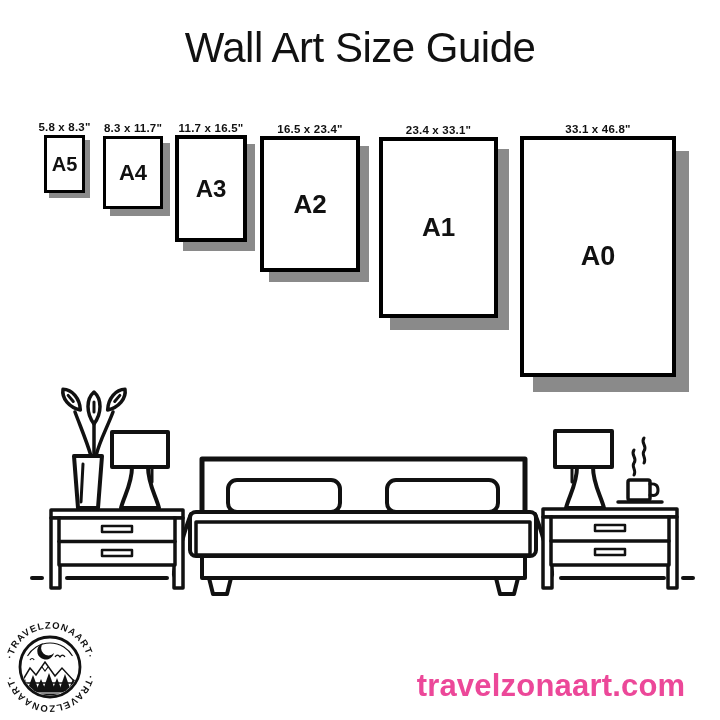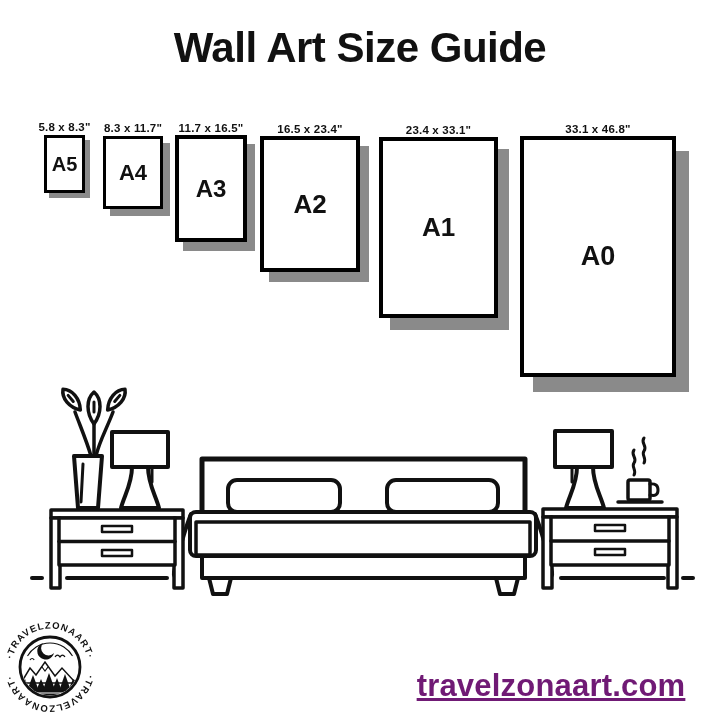--- a/index.html
+++ b/index.html
@@ -7,21 +7,21 @@
     --shadow:#8a8a8a;
     --background:#ffffff;
   }
   *{margin:0;padding:0;box-sizing:border-box;}
   html,body{background:var(--background);}
   body{font-family:"Liberation Sans","DejaVu Sans",sans-serif;color:var(--ink);}
   .canvas{position:relative;width:720px;height:720px;background:var(--background);overflow:hidden;margin:0 auto;}
 
   .title{
     position:absolute;top:24px;left:0;right:0;
-    text-align:center;font-size:42px;font-weight:bold;letter-spacing:-0.5px;color:var(--ink);
+    text-align:center;font-size:42px;font-weight:normal;letter-spacing:-0.5px;color:var(--ink);
   }
 
   .frame{
     position:absolute;background:#fff;border:3px solid #000;
     display:flex;align-items:center;justify-content:center;
     font-weight:bold;color:var(--ink);
   }
   .frame .dims{
     position:absolute;bottom:100%;margin-bottom:5px;left:50%;transform:translateX(-50%);
     white-space:nowrap;font-size:11.5px;font-weight:bold;letter-spacing:0.2px;color:var(--ink);
@@ -37,21 +37,21 @@
   .scene path,.scene rect,.scene line{vector-effect:none;}
 
   .logo{position:absolute;left:2px;top:619px;width:96px;height:96px;}
   .logo text{
     font-family:"Liberation Sans","DejaVu Sans",sans-serif;
     font-size:9.5px;font-weight:bold;fill:var(--ink);letter-spacing:1px;
   }
 
   .website{
     position:absolute;top:668px;left:551px;transform:translateX(-50%);
-    font-size:31px;font-weight:bold;letter-spacing:0.2px;color:#701a75;white-space:nowrap;text-decoration:underline;
+    font-size:31px;font-weight:bold;letter-spacing:0.2px;color:#ec4899;white-space:nowrap;
   }
 </style>
 </head>
 <body>
 
 <div class="canvas">
 
   <h1 class="title">Wall Art Size Guide</h1>
 
   <div class="frame f-a5">

